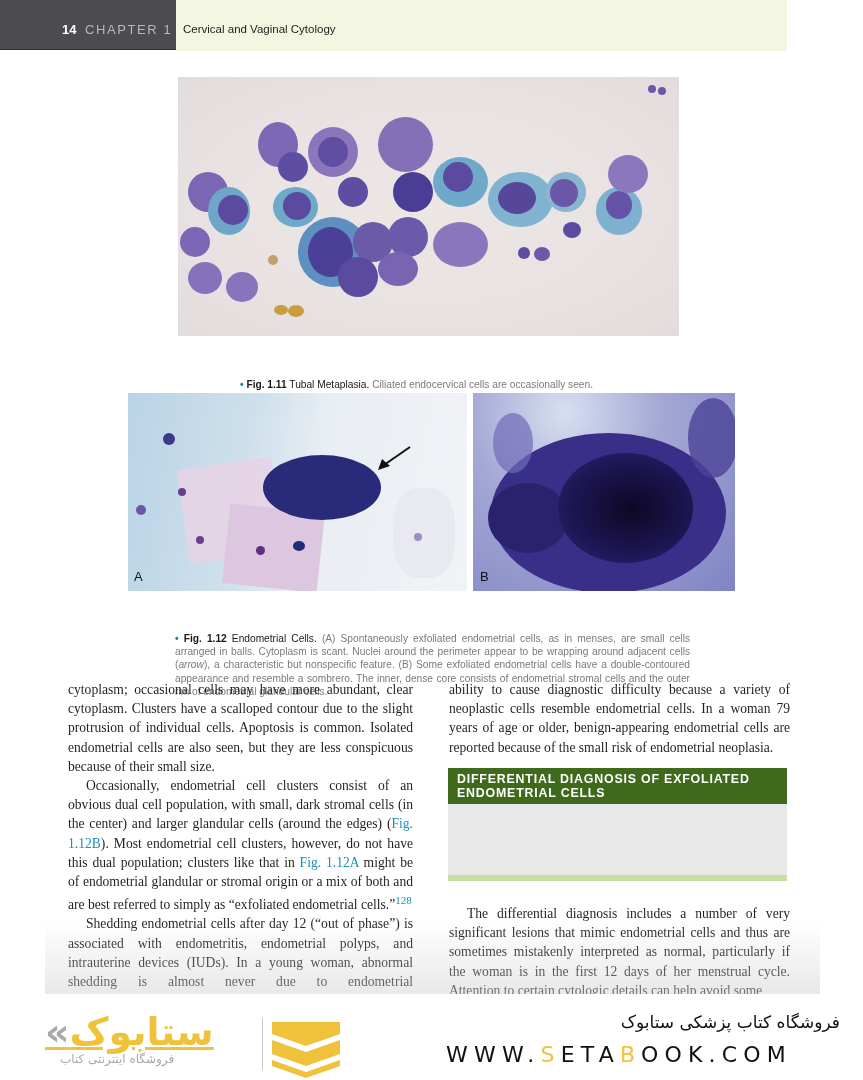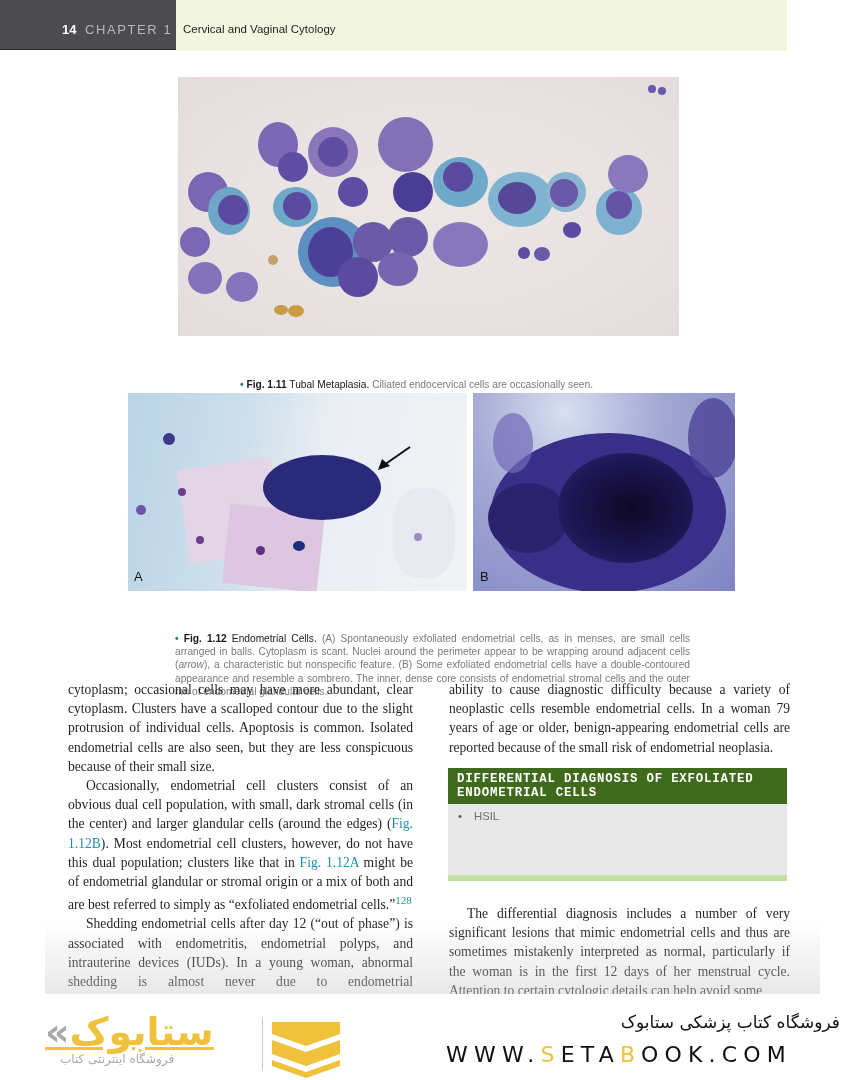--- a/index.html
+++ b/index.html
@@ -36,21 +36,21 @@
   .col { position: absolute; font-size: 13.6px; line-height: 19.2px; text-align: justify; color: #231f20; }
   .col-left { left: 68px; top: 680px; width: 345px; }
   .col-right { left: 449px; top: 680px; width: 341px; }
   .col p { margin: 0; }
   .indent { text-indent: 18px; }
   .xref { color: #1d8fb0; }
   .sup { color: #1d8fb0; font-size: 11px; vertical-align: 5px; }
 
   
   .ddx { position: absolute; left: 448px; top: 768px; width: 339px; }
-  .ddx-head { background: #3f6a1c; color: #ffffff; font-family: Liberation Mono, monospace; font-weight: bold; font-size: 12.4px; line-height: 14px; letter-spacing: 0.8px; padding: 4px 8px 4px 9px; }
+  .ddx-head { background: #3f6a1c; color: #ffffff; font-family: Liberation Sans, sans-serif; font-weight: bold; font-size: 12.4px; line-height: 14px; letter-spacing: 0.8px; padding: 4px 8px 4px 9px; }
   .ddx-body { background: #e8e8e8; padding: 6px 0 14px 10px; height: 71px; font-family: "Liberation Sans", sans-serif; font-size: 11.3px; line-height: 13.4px; color: #707070; }
   .ddx-body li { list-style: none; position: relative; padding-left: 16px; }
   .ddx-body li::before { content: "•"; position: absolute; left: 0; color: #555; }
   .ddx-foot { height: 6px; background: #c6e0a2; }
 
   .col-right2 { left: 449px; top: 904px; }
 
   
   .fade { position: absolute; left: 45px; top: 920px; width: 775px; height: 74px;
     background: linear-gradient(180deg, rgba(255,255,255,0) 0%, rgba(205,205,205,0.45) 100%);
@@ -169,21 +169,20 @@
   <p class="indent"><span>Shedding endometrial cells after day 12 (“out of phase”) is associated with endometritis, endometrial polyps, and intrauterine devices (IUDs). In a young woman, abnormal shedding is almost never due to endometrial adenocarcinoma.</span><span class="sup">129,130</span><span> For this reason, endometrial cells need not</span></p>
 </div>
 
 <div class="col col-right">
   <p>ability to cause diagnostic difficulty because a variety of neoplastic cells resemble endometrial cells. In a woman 79 years of age or older, benign-appearing endometrial cells are reported because of the small risk of endometrial neoplasia.</p>
 </div>
 
 <div class="ddx">
   <div class="ddx-head">DIFFERENTIAL DIAGNOSIS OF EXFOLIATED ENDOMETRIAL CELLS</div>
   <ul class="ddx-body">
-    <li>HSIL</li>
   </ul>
   <div class="ddx-foot"></div>
 </div>
 
 <div class="col col-right col-right2">
   <p class="indent">The differential diagnosis includes a number of very significant lesions that mimic endometrial cells and thus are sometimes mistakenly interpreted as normal, particularly if the woman is in the first 12 days of her menstrual cycle. Attention to certain cytologic details can help avoid some</p>
 </div>
 
 <div class="fade"></div>
 <div class="cut"></div>

